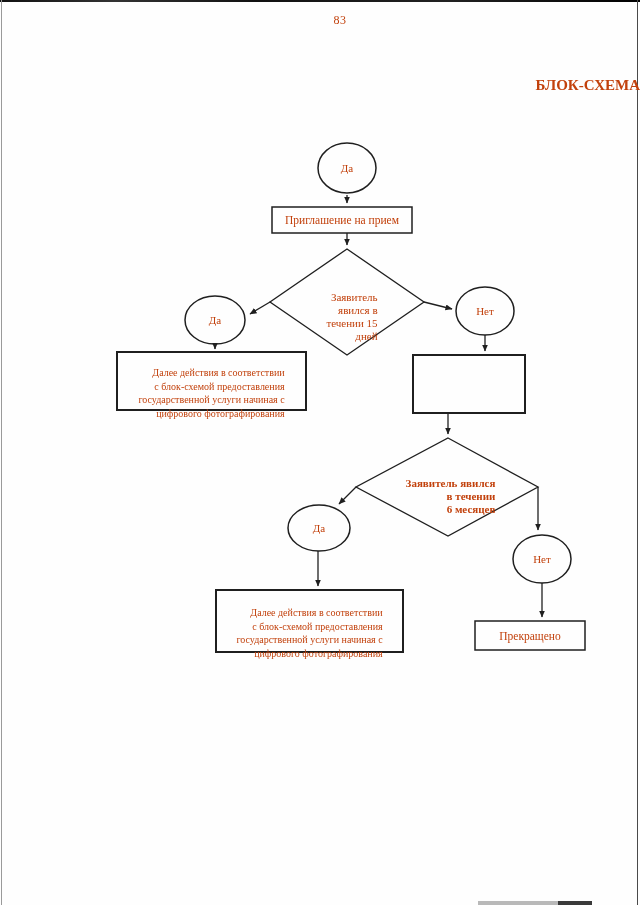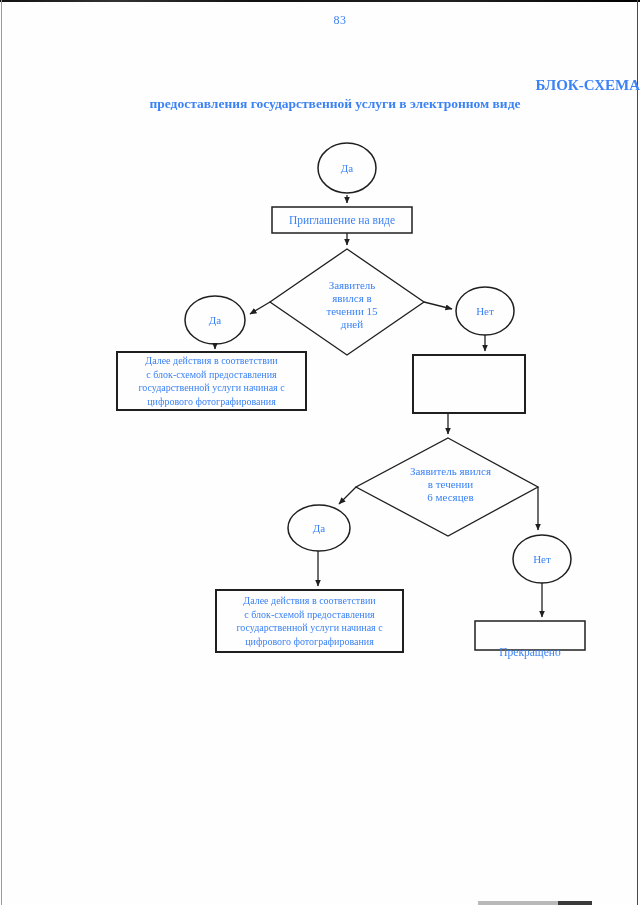--- a/index.html
+++ b/index.html
@@ -1,72 +1,71 @@
 <!DOCTYPE html>
 <html lang="ru"><head>
 <meta charset="utf-8">
 <style>
   html,body{margin:0;padding:0;background:#ffffff;}
   #page{
     position:relative;
     width:640px;height:905px;
     background:#fefefe;
     font-family:"Liberation Serif","DejaVu Serif",serif;
-    color:#3b82f6;
+    color:#c2410c;
     overflow:hidden;
   }
   
   .edge-top{position:absolute;left:0;top:0;width:640px;height:2px;
     background:linear-gradient(90deg,#111 0%,#333 18%,#111 40%,#222 70%,#000 100%);}
   .edge-left{position:absolute;left:1px;top:0;width:1px;height:905px;background:#9a9a9a;}
   .edge-right{position:absolute;left:637px;top:0;width:1px;height:905px;background:#4a4a4a;}
   .edge-bot-gray{position:absolute;left:478px;top:901px;width:80px;height:4px;background:#b9b9b9;}
   .edge-bot-dark{position:absolute;left:558px;top:901px;width:34px;height:4px;background:#3a3a3a;}
 
   .abs{position:absolute;}
-  .center{display:flex;align-items:center;justify-content:center;text-align:center;}
-  .pre{white-space:pre-line;}
+  .center{display:flex;align-items:center;justify-content:center;text-align:right;}
+  .pre{white-space:pre-line;margin-top:12px;}
 
   .page-number{left:40px;top:13px;width:600px;text-align:center;font-size:12px;letter-spacing:.5px;}
   .doc-title{left:30px;top:77px;width:610px;text-align:right;font-weight:bold;font-size:15px;}
   .doc-subtitle{left:30px;top:96px;width:610px;text-align:center;font-weight:bold;font-size:13.5px;}
 
   svg{position:absolute;left:0;top:0;}
   .shape{fill:none;stroke:#1f1f1f;}
 
   .lbl{font-size:11px;line-height:13px;}
   .boxtxt{font-size:10px;line-height:13.5px;}
 
   .t-start{left:318px;top:143px;width:58px;height:50px;}
   .t-invite{left:272px;top:207px;width:140px;height:26px;font-size:11.5px;}
   .t-d1{left:287px;top:274px;width:130px;height:62px;}
   .t-yes1{left:185px;top:296px;width:60px;height:48px;}
   .t-no1{left:456px;top:287px;width:58px;height:48px;}
   .t-box2{left:119px;top:353px;width:185px;height:56px;}
   .t-box3{left:413px;top:355px;width:112px;height:58px;font-size:11.5px;}
-  .t-d2{left:378px;top:461px;width:145px;height:46px;}
+  .t-d2{left:378px;top:461px;width:145px;height:46px;font-weight:bold;}
   .t-yes2{left:288px;top:505px;width:62px;height:46px;}
   .t-no2{left:513px;top:535px;width:58px;height:48px;}
   .t-box4{left:218px;top:591px;width:183px;height:60px;}
-  .t-box5{left:475px;top:621px;width:110px;height:29px;font-size:11.5px;margin-top:16px;}
+  .t-box5{left:475px;top:621px;width:110px;height:29px;font-size:11.5px;}
 </style>
 </head>
 <body>
 
 <div id="page">
 
   <div class="edge-top"></div>
   <div class="edge-left"></div>
   <div class="edge-right"></div>
   <div class="edge-bot-gray"></div>
   <div class="edge-bot-dark"></div>
 
   <div class="abs page-number">83</div>
   <div class="abs doc-title">БЛОК-СХЕМА</div>
-  <div class="abs doc-subtitle">предоставления государственной услуги в электронном виде</div>
 
   <svg width="640" height="905" viewBox="0 0 640 905">
     <defs>
       <marker id="ah" markerWidth="9" markerHeight="9" refX="6.5" refY="3" orient="auto" markerUnits="userSpaceOnUse">
         <path d="M0,0 L7,3 L0,6 Z" fill="#1f1f1f"></path>
       </marker>
     </defs>
 
     <ellipse class="shape" cx="347" cy="168" rx="29" ry="25" stroke-width="1.5"></ellipse>
     <rect class="shape" x="272" y="207" width="140" height="26" stroke-width="1.5"></rect>
@@ -88,21 +87,21 @@
     <line class="shape" x1="215" y1="344" x2="215" y2="349" stroke-width="1.3" marker-end="url(#ah)"></line>
     <line class="shape" x1="485" y1="335" x2="485" y2="351" stroke-width="1.3" marker-end="url(#ah)"></line>
     <line class="shape" x1="448" y1="413" x2="448" y2="434" stroke-width="1.3" marker-end="url(#ah)"></line>
     <line class="shape" x1="356" y1="487" x2="339" y2="504" stroke-width="1.3" marker-end="url(#ah)"></line>
     <line class="shape" x1="538" y1="487" x2="538" y2="530" stroke-width="1.3" marker-end="url(#ah)"></line>
     <line class="shape" x1="318" y1="551" x2="318" y2="586" stroke-width="1.3" marker-end="url(#ah)"></line>
     <line class="shape" x1="542" y1="583" x2="542" y2="617" stroke-width="1.3" marker-end="url(#ah)"></line>
   </svg>
 
   <div class="abs center lbl t-start">Да</div>
-  <div class="abs center t-invite">Приглашение на виде</div>
+  <div class="abs center t-invite">Приглашение на прием</div>
   <div class="abs center lbl pre t-d1">Заявитель
 явился в
 течении 15
 дней</div>
   <div class="abs center lbl t-yes1">Да</div>
   <div class="abs center lbl t-no1">Нет</div>
   <div class="abs center boxtxt pre t-box2">Далее действия в соответствии
 с блок-схемой предоставления
 государственной услуги начиная с
 цифрового фотографирования</div>

